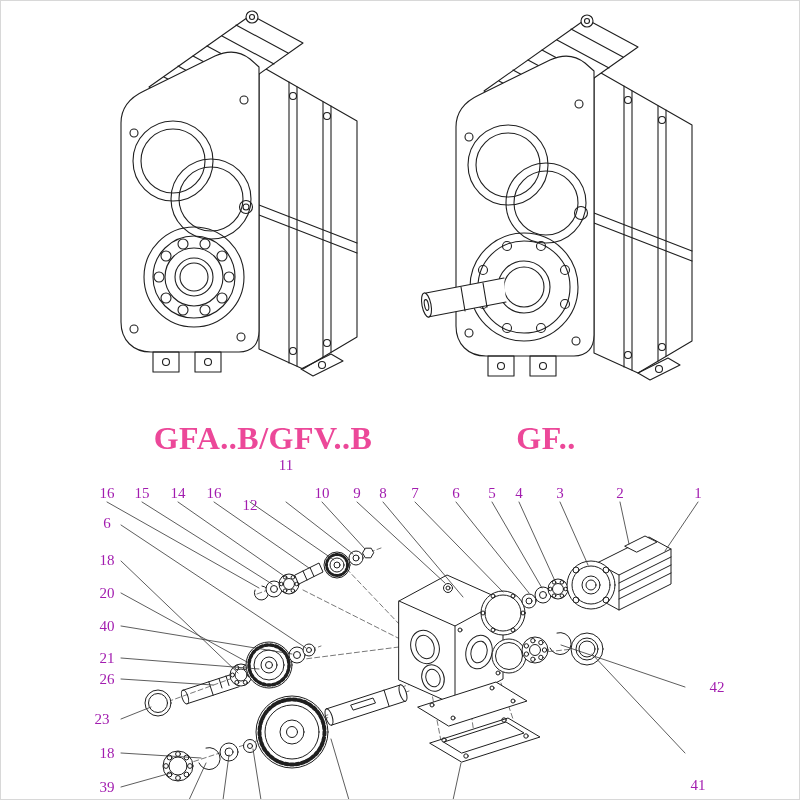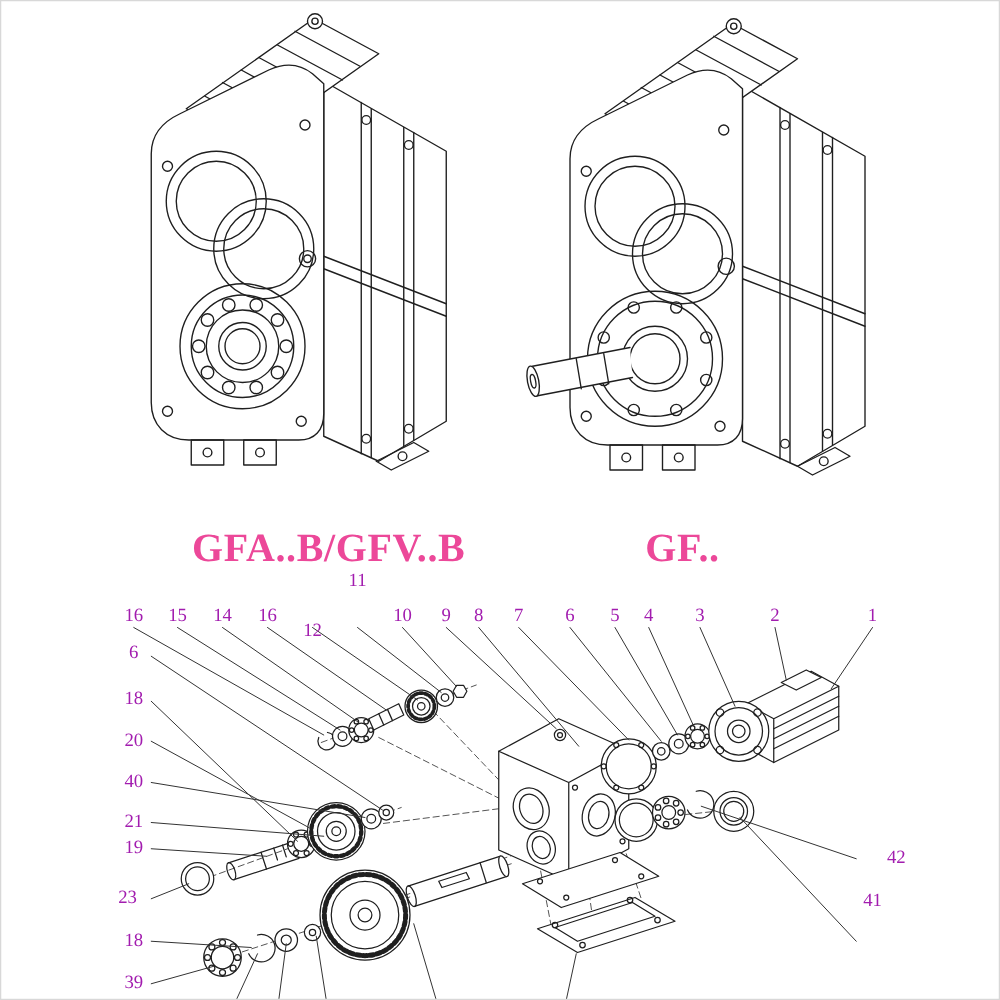--- a/index.html
+++ b/index.html
@@ -389,21 +389,21 @@
 <div class="callout" style="left:518px;top:492px">4</div>
 <div class="callout" style="left:559px;top:492px">3</div>
 <div class="callout" style="left:619px;top:492px">2</div>
 <div class="callout" style="left:697px;top:492px">1</div>
 
 <div class="callout" style="left:106px;top:522px">6</div>
 <div class="callout" style="left:106px;top:559px">18</div>
 <div class="callout" style="left:106px;top:592px">20</div>
 <div class="callout" style="left:106px;top:625px">40</div>
 <div class="callout" style="left:106px;top:657px">21</div>
-<div class="callout" style="left:106px;top:678px">19</div>
+<div class="callout" style="left:106px;top:678px">26</div>
 <div class="callout" style="left:101px;top:718px">23</div>
 <div class="callout" style="left:106px;top:752px">18</div>
 <div class="callout" style="left:106px;top:786px">39</div>
 
 <div class="callout" style="left:716px;top:686px">42</div>
-<div class="callout" style="left:697px;top:720px">41</div>
+<div class="callout" style="left:697px;top:784px">41</div>
 
 </div>
 
 </body></html>

